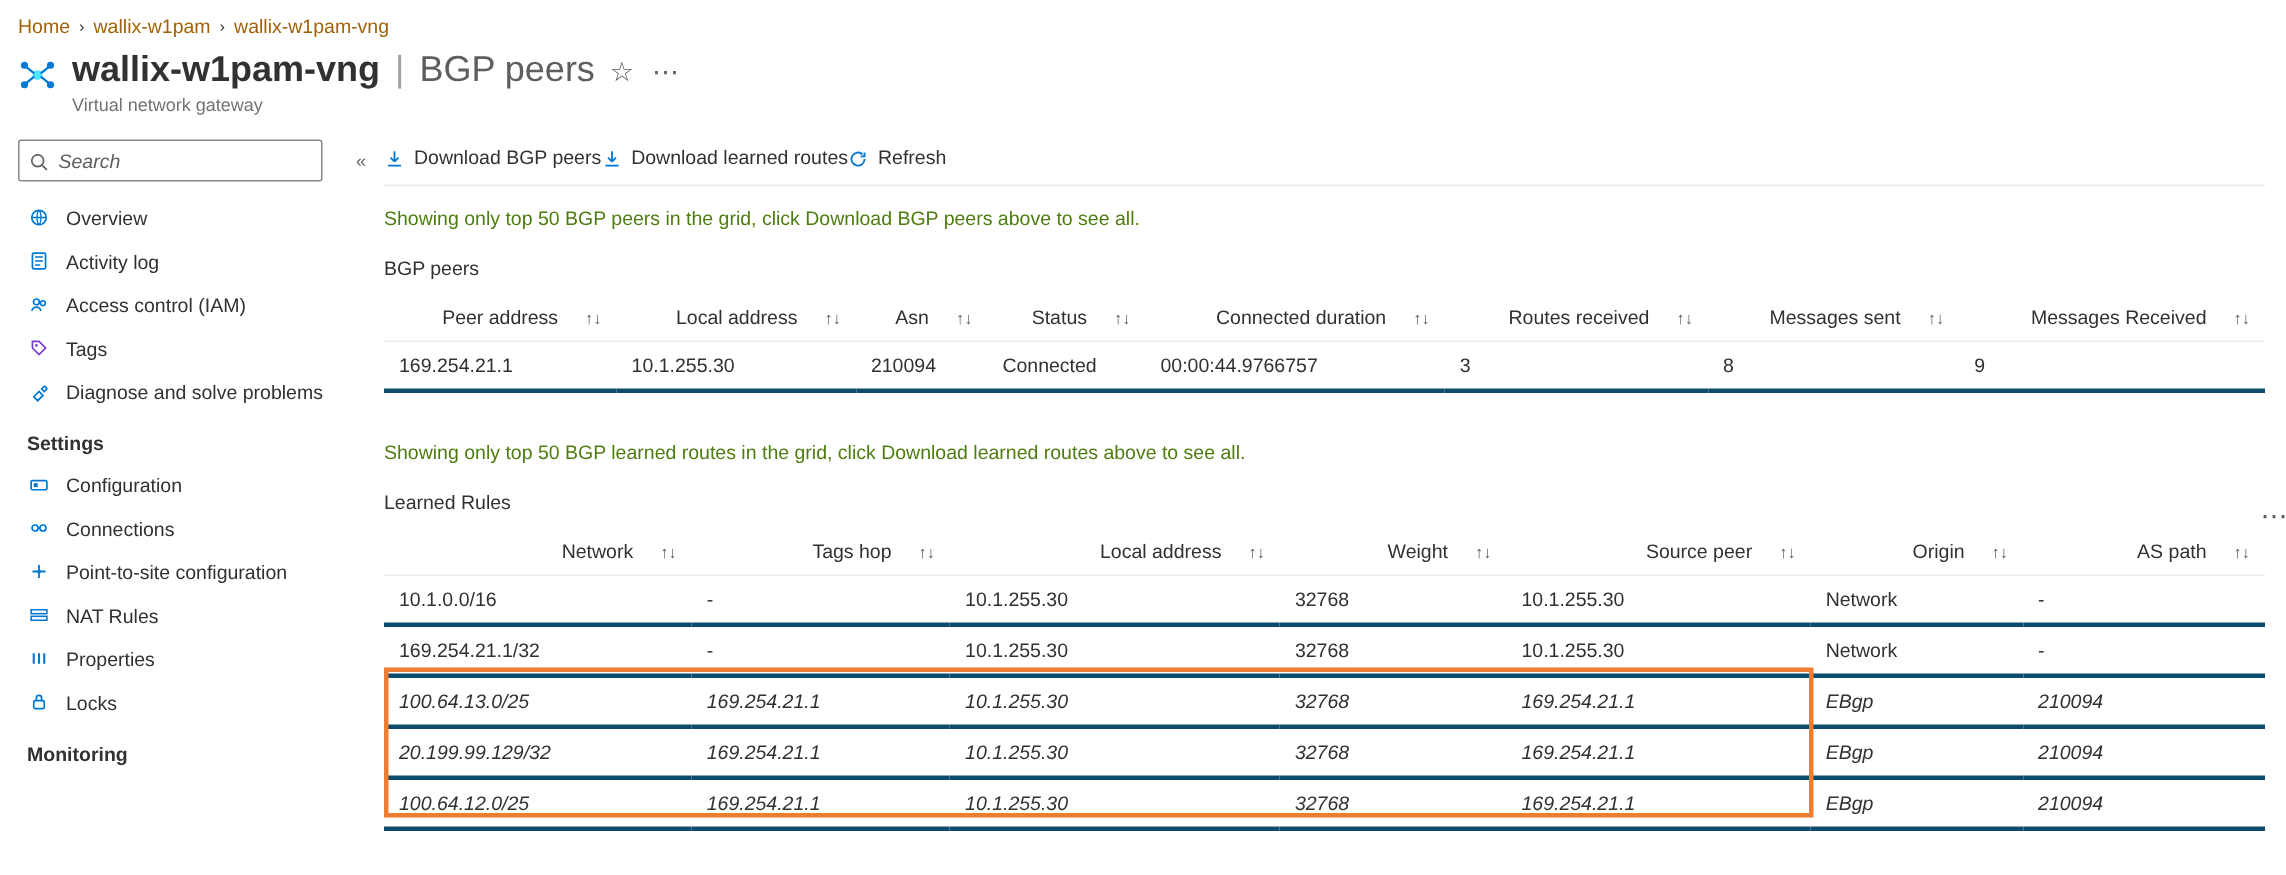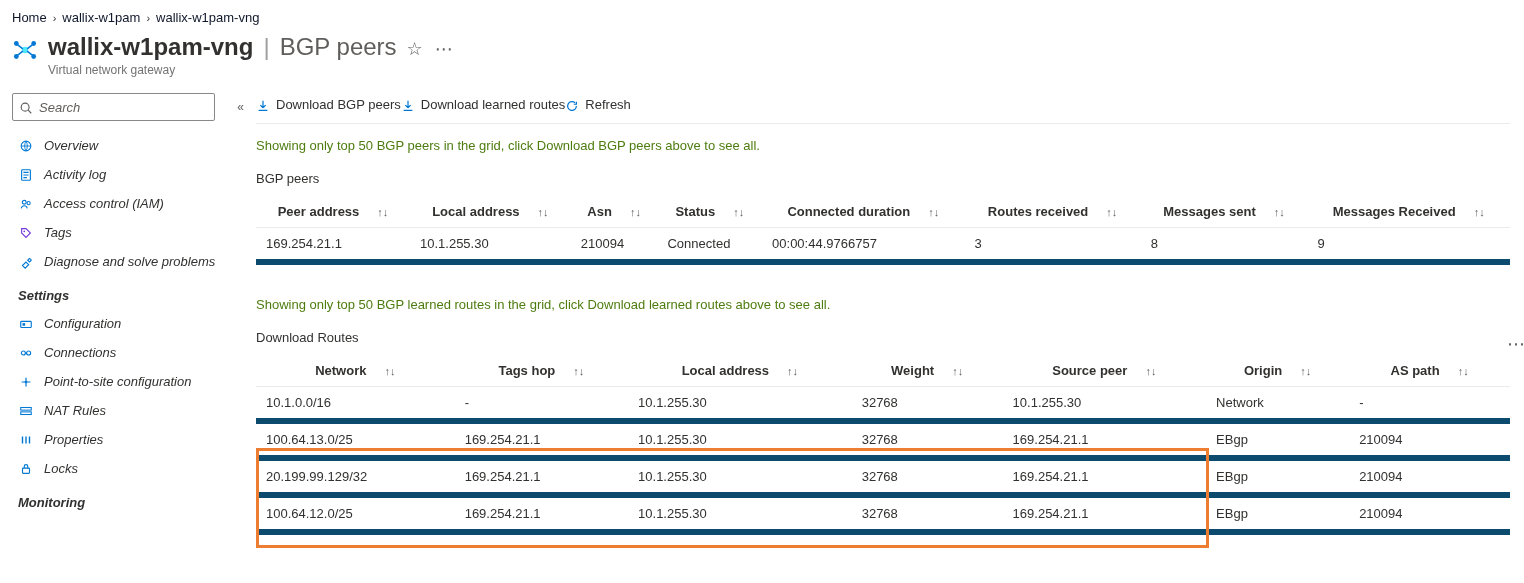--- a/index.html
+++ b/index.html
@@ -4,21 +4,21 @@
 <style>
   * { box-sizing: border-box; }
   body {
     margin: 0;
     font-family: "Segoe UI", -apple-system, sans-serif;
     font-size: 13px;
     color: #323130;
     background: #fff;
     width: 1524px;
   }
-  a { color: #0f172a; text-decoration: none; cursor: pointer; }
+  a { color: #a16207; text-decoration: none; cursor: pointer; }
 
   
   .breadcrumbs { padding: 10px 12px 6px; display: flex; align-items: center; gap: 6px; font-size: 13px; }
   .breadcrumbs .sep { color: #323130; font-size: 11px; }
 
   
   .header { display: flex; align-items: flex-start; padding: 2px 12px 12px; gap: 10px; }
   .header .res-icon svg { width: 26px; height: 26px; margin-top: 4px; }
   .header .title-wrap { display: flex; flex-direction: column; }
   .header .title-row { display: flex; align-items: baseline; gap: 4px; }
@@ -33,44 +33,44 @@
   .body { display: flex; }
   .sidebar { width: 256px; flex: 0 0 256px; padding: 0 8px 20px 8px; }
   .sidebar .search-row { display: flex; align-items: center; gap: 22px; padding: 4px 4px 10px; }
   .sidebar .search {
     flex: 1; display: flex; align-items: center; gap: 6px;
     border: 1px solid #8a8886; border-radius: 2px; height: 28px; padding: 0 6px;
     color: #605e5c; font-style: italic;
   }
   .sidebar .collapse { color: #605e5c; font-size: 12px; cursor: pointer; }
   .nav-item, .nav-section {
-    display: flex; align-items: flex-end; gap: 10px;
-    padding: 7px 10px; border-radius: 2px; cursor: pointer; font-style: italic;
+    display: flex; align-items: flex-start; gap: 10px;
+    padding: 7px 10px; border-radius: 2px; cursor: pointer;
   }
   .nav-item .icn { width: 16px; display: inline-flex; justify-content: center; }
   .nav-section { font-weight: 600; cursor: default; padding: 12px 10px 6px; }
 
   .main { flex: 1; padding: 0 14px 20px 0; position: relative; }
   .toolbar {
     display: flex; align-items: center; 
     padding: 8px 0 10px; border-bottom: 1px solid #edebe9; margin-bottom: 14px;
   }
   .tool { display: inline-flex; align-items: center; gap: 6px; color: #323130; cursor: pointer; }
   .tool .ic { color: #0078d4; }
   .caption { color: #4d7c0f; margin: 4px 0 18px; }
   .section-title { margin: 6px 0 10px; font-size: 13px; }
 
   table.grid { width: 100%; border-collapse: collapse; font-size: 13px; }
   table.grid th {
-    text-align: center; font-weight: 700; padding: 8px 10px;
+    text-align: right; font-weight: 400; padding: 8px 10px;
     border-bottom: 1px solid #edebe9; white-space: nowrap;
   }
   table.grid th .sort { color: #605e5c; font-size: 11px; margin-left: 18px; }
-  table.grid td { padding: 8px 10px; border-bottom: 6px solid #0c4a6e; white-space: nowrap; }
-  table.grid tr.hl td { position: relative; }
+  table.grid td { padding: 8px 10px; border-bottom: 3px solid #0c4a6e; white-space: nowrap; }
+  table.grid tr.hl td { position: relative; font-style: italic; }
   .row-menu { position: absolute; right: -2px; top: 244px; font-size: 18px; color: #605e5c; cursor: pointer; letter-spacing: 1px; }
 
   .highlight-box {
     border: 3px solid #ed7d31; position: absolute; pointer-events: none;
   }
 
   .ic-svg { width: 14px; height: 14px; display: inline-block; vertical-align: middle; }
 </style>
 </head>
 <body>
@@ -285,21 +285,21 @@
             <td>3</td>
             <td>8</td>
             <td>9</td>
           </tr>
         </tbody>
     </table>
     <span class="row-menu">⋯</span>
 
     <div style="height:28px"></div>
     <div class="caption">Showing only top 50 BGP learned routes in the grid, click Download learned routes above to see all.</div>
-    <div class="section-title">Download Routes</div>
+    <div class="section-title">Learned Rules</div>
 
     <div style="position:relative">
       <table class="grid" id="routes-table">
         <thead>
             <tr id="routes-head">
               <th><span>Network</span><span class="sort">↑↓</span></th>
               <th><span>Tags hop</span><span class="sort">↑↓</span></th>
               <th><span>Local address</span><span class="sort">↑↓</span></th>
               <th><span>Weight</span><span class="sort">↑↓</span></th>
               <th><span>Source peer</span><span class="sort">↑↓</span></th>
@@ -310,20 +310,29 @@
         <tbody id="routes-body">
             <tr>
               <td>10.1.0.0/16</td>
               <td>-</td>
               <td>10.1.255.30</td>
               <td>32768</td>
               <td>10.1.255.30</td>
               <td>Network</td>
               <td>-</td>
             </tr>
+            <tr>
+              <td>169.254.21.1/32</td>
+              <td>-</td>
+              <td>10.1.255.30</td>
+              <td>32768</td>
+              <td>10.1.255.30</td>
+              <td>Network</td>
+              <td>-</td>
+            </tr>
             <tr class="hl">
               <td>100.64.13.0/25</td>
               <td>169.254.21.1</td>
               <td>10.1.255.30</td>
               <td>32768</td>
               <td>169.254.21.1</td>
               <td>EBgp</td>
               <td>210094</td>
             </tr>
             <tr class="hl">

